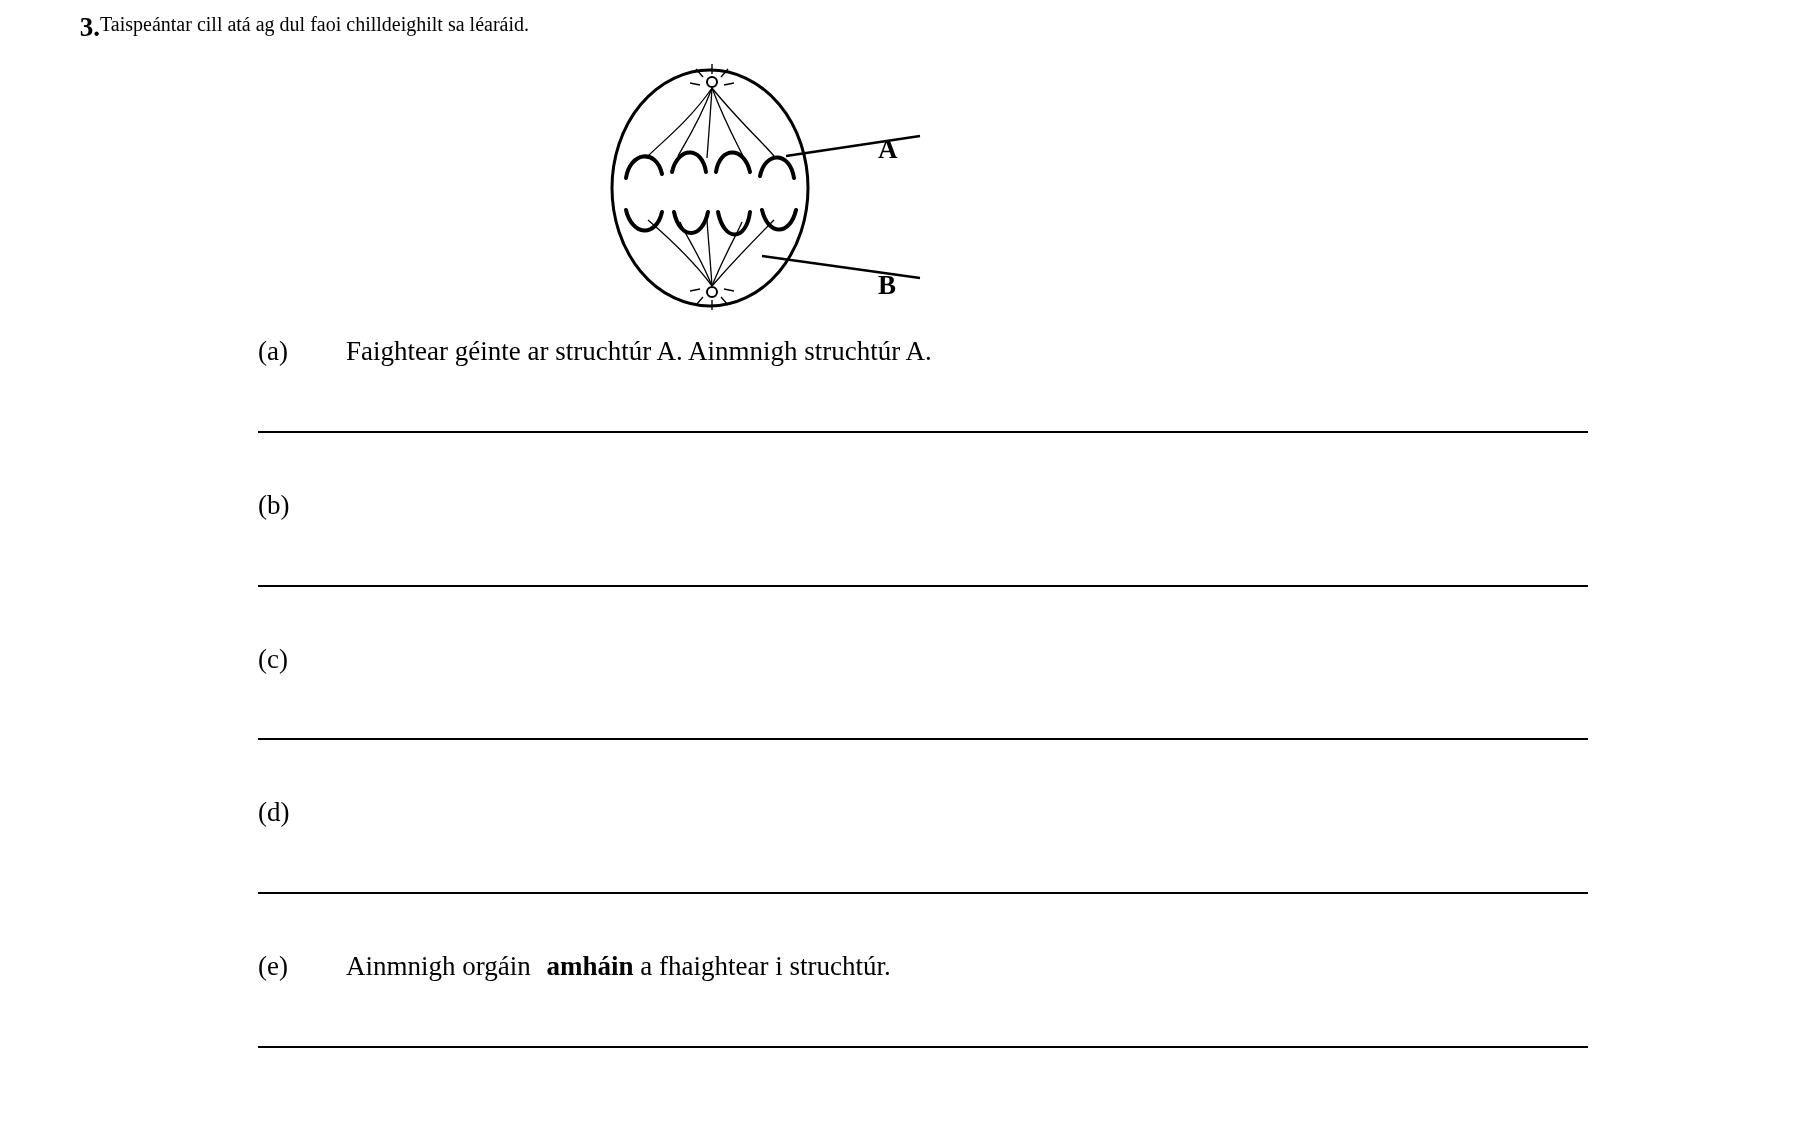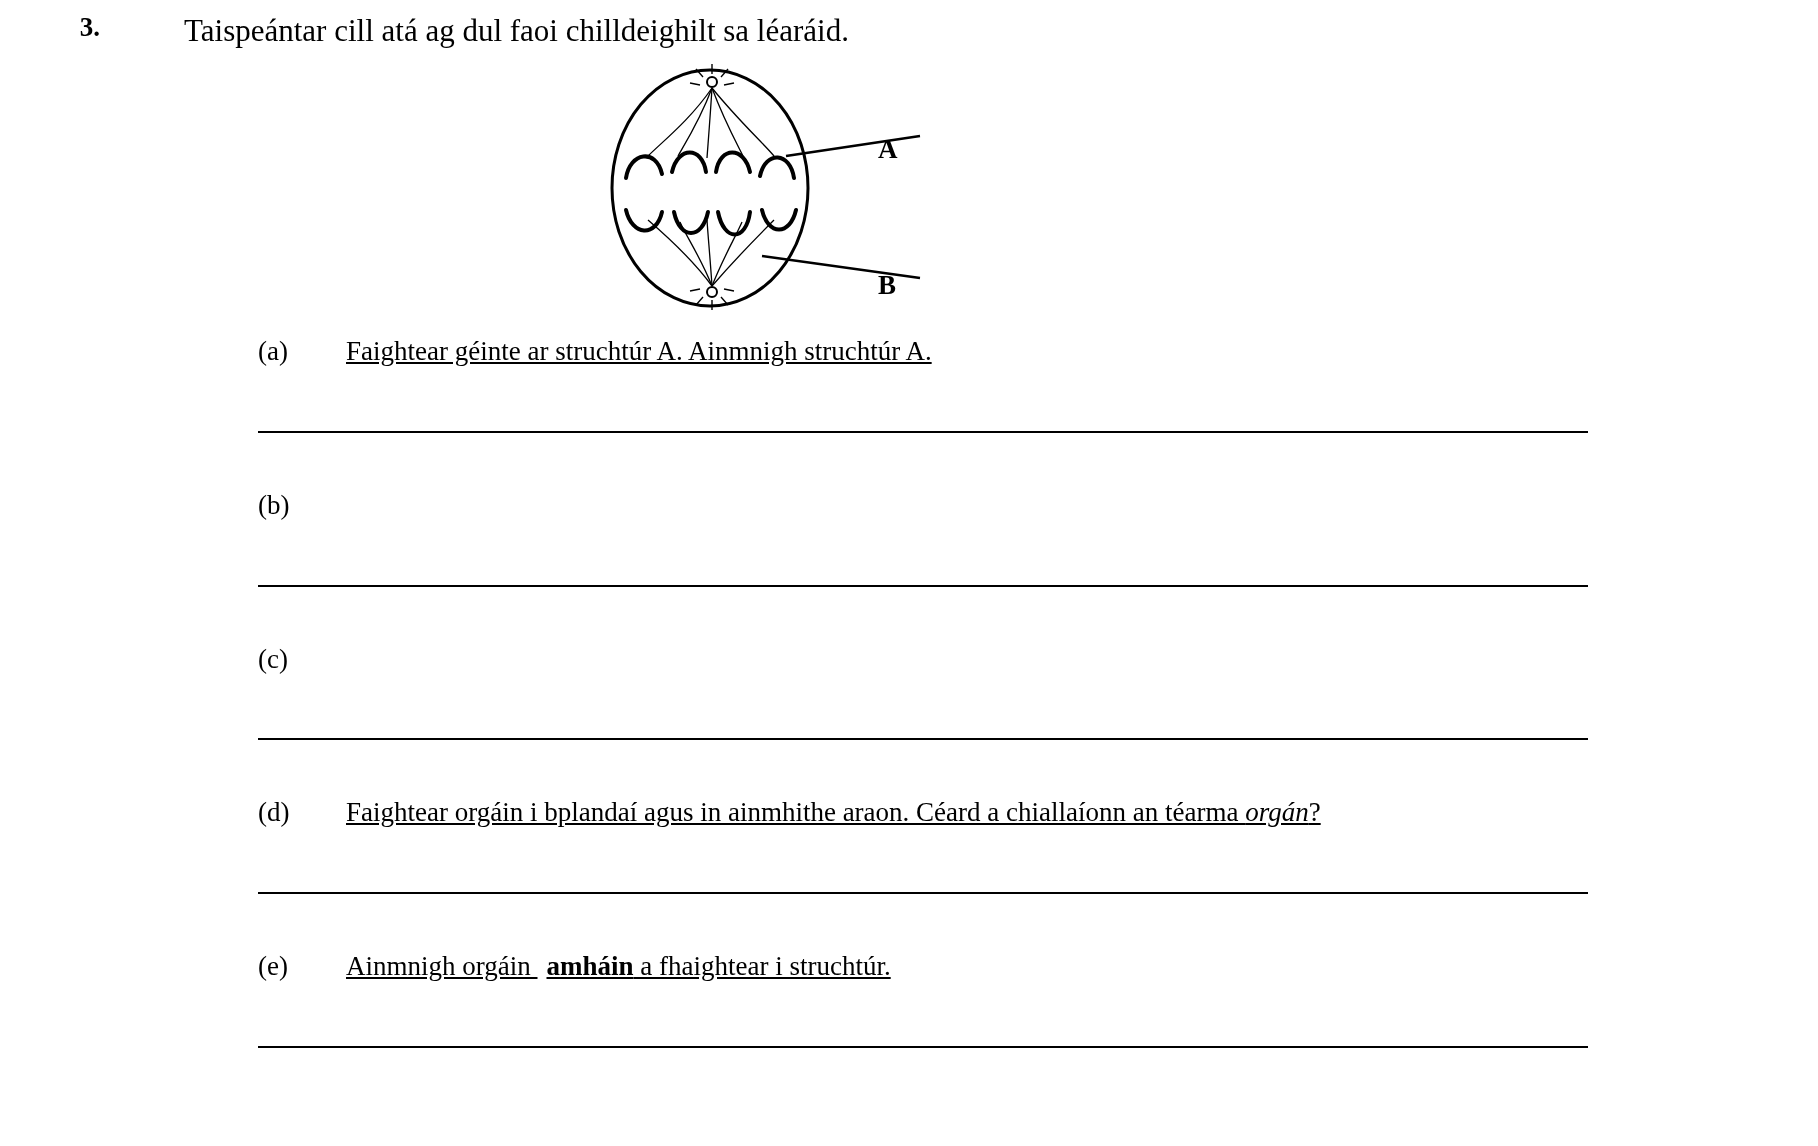--- a/index.html
+++ b/index.html
@@ -34,22 +34,21 @@
   }
   .q-number {
     width: 100px;
     text-align: right;
     font-size: 27px;
     font-weight: bold;
     padding-right: 0;
     flex: 0 0 auto;
   }
   .q-stem {
-    margin-left: 84px;
-    font-size: 31px;
+    font-size: 20px;
     line-height: 1.25;
   }
 
   
   .diagram-wrap {
     position: absolute;
     left: 590px;
     top: 60px;
     width: 480px;
     height: 260px;
@@ -84,21 +83,20 @@
   }
   .part-letter {
     width: 88px;
     flex: 0 0 auto;
     font-size: 27px;
     line-height: 1.25;
   }
   .part-text {
     font-size: 27px;
     line-height: 1.25;
-    text-decoration: underline;
   }
   .answer-line {
     margin: 0 auto;
     margin-left: 258px;
     margin-right: 0;
     width: 1330px;
     border-bottom: 2px solid #000000;
     height: 0;
   }
   .spacer-after-text { height: 62px; }
@@ -204,21 +202,20 @@
         <div class="part-letter">(c)</div>
       </div>
       <div class="spacer-after-text"></div>
       <div class="answer-line"></div>
       <div class="spacer-after-line"></div>
     </div>
 
     <div class="part">
       <div class="part-row">
         <div class="part-letter">(d)</div>
-        <div class="part-text"><span>Faightear orgáin i bplandaí agus in ainmhithe araon. Céard a chiallaíonn an téarma </span><em class="italic-term">orgán</em><span>?</span></div>
       </div>
       <div class="spacer-after-text"></div>
       <div class="answer-line"></div>
       <div class="spacer-after-line"></div>
     </div>
 
     <div class="part">
       <div class="part-row">
         <div class="part-letter">(e)</div>
         <div class="part-text"><span>Ainmnigh orgáin </span><strong class="bold-term">amháin</strong><span> a fhaightear i struchtúr.</span></div>

